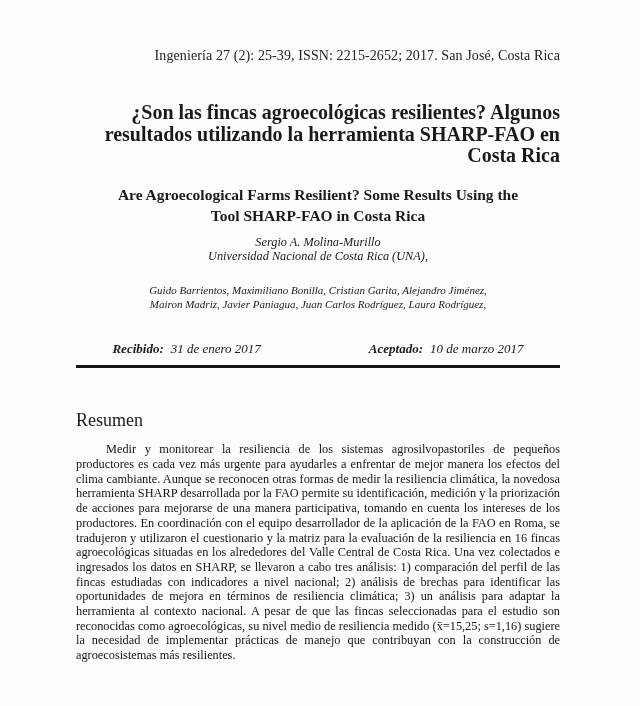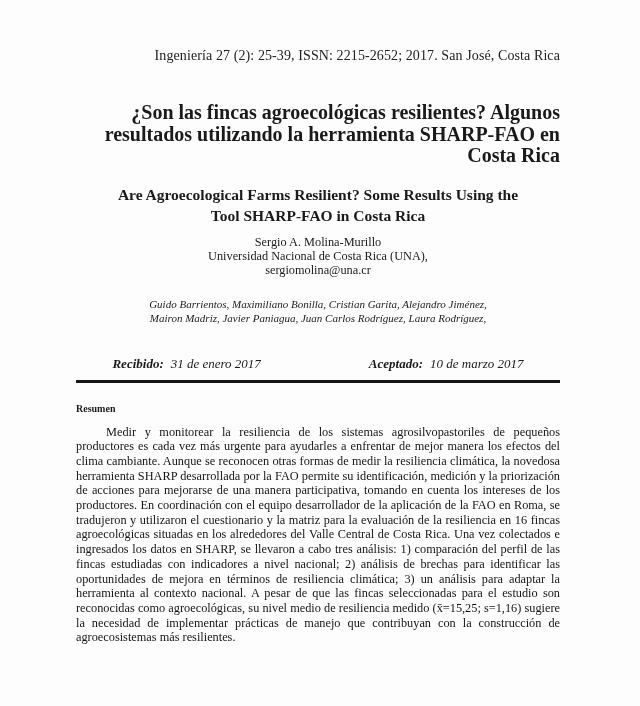--- a/index.html
+++ b/index.html
@@ -38,20 +38,21 @@
     margin: 17px 0 8px 0;
     font-size: 15.5px;
     font-weight: bold;
     text-align: center;
     line-height: 21.5px;
     padding: 0 40px;
   }
   .author-block {
     margin-top: 0;
     text-align: center;
+    font-style: italic;
     font-size: 12.3px;
     line-height: 14.2px;
   }
   .coauthors {
     margin-top: 20px;
     text-align: center;
     font-style: italic;
     font-size: 11px;
     line-height: 14.2px;
   }
@@ -70,23 +71,23 @@
   .date-value {
     font-style: italic;
     margin-left: 7px;
   }
   .rule {
     margin-top: 9px;
     height: 3px;
     background: #161616;
   }
   .abstract-heading {
-    margin-top: 20px;
-    font-size: 10px;
-    font-weight: bold;
+    margin-top: 42px;
+    font-size: 18px;
+    font-weight: normal;
   }
   .abstract-text {
     margin-top: 11px;
     font-size: 12.3px;
     line-height: 14.7px;
     text-align: justify;
     text-indent: 30px;
     color: #151515;
   }
 </style>
@@ -97,21 +98,20 @@
 
   <div class="journal-header">Ingeniería 27 (2): 25-39, ISSN: 2215-2652; 2017. San José, Costa Rica</div>
 
   <h1 class="title-es">¿Son las fincas agroecológicas resilientes? Algunos resultados utilizando la herramienta SHARP-FAO en Costa Rica</h1>
 
   <h2 class="title-en">Are Agroecological Farms Resilient? Some Results Using the Tool SHARP-FAO in Costa Rica</h2>
 
   <div class="author-block">
     <div>Sergio A. Molina-Murillo</div>
     <div>Universidad Nacional de Costa Rica (UNA),</div>
-    <div>sergiomolina@una.cr</div>
   </div>
 
   <div class="coauthors">
     <div>Guido Barrientos, Maximiliano Bonilla, Cristian Garita, Alejandro Jiménez,</div>
     <div>Mairon Madriz, Javier Paniagua, Juan Carlos Rodríguez, Laura Rodríguez,</div>
   </div>
 
   <div class="dates-row">
     <div>
       <span class="date-label">Recibido:</span><span class="date-value">31 de enero 2017</span>

